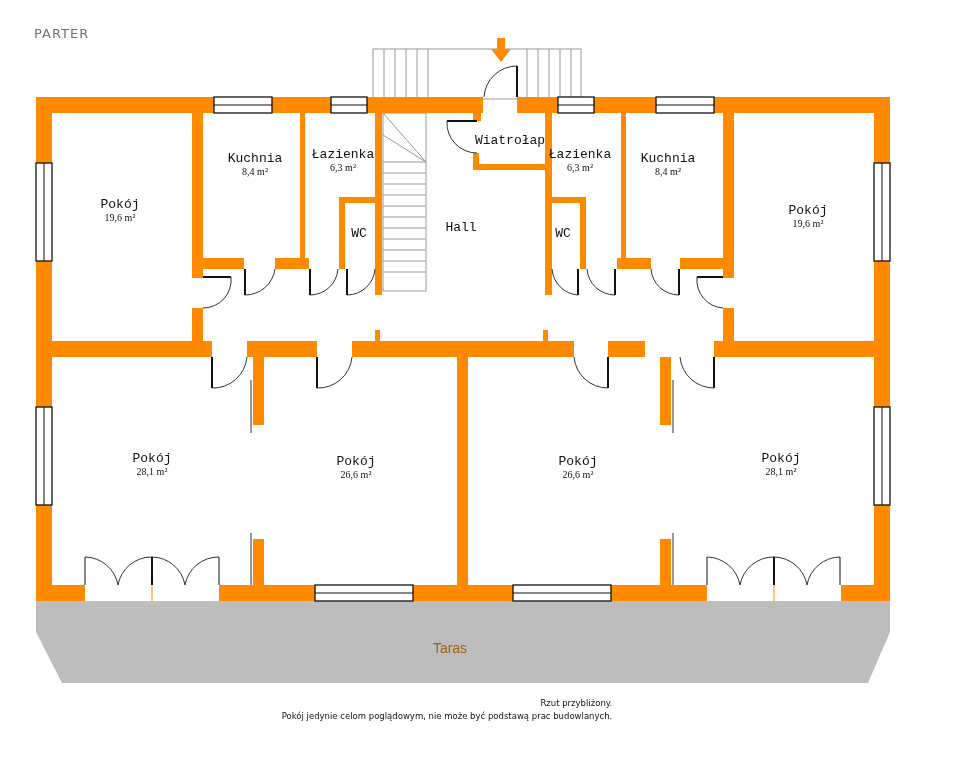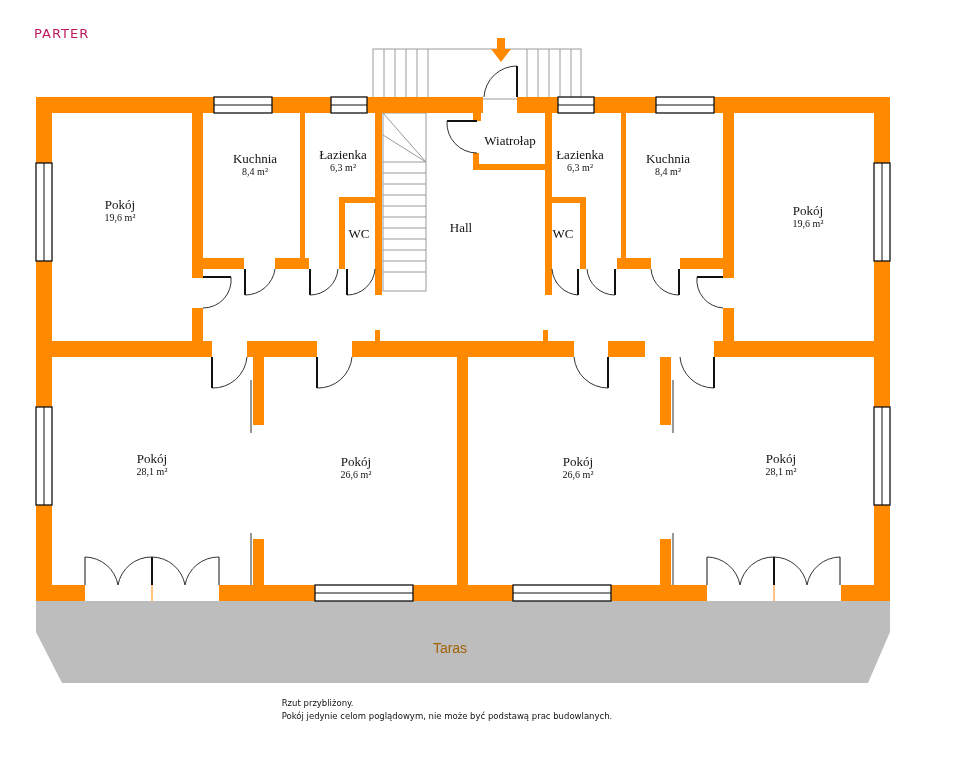--- a/index.html
+++ b/index.html
@@ -7,25 +7,25 @@
     #plan { position: absolute; left: 0; top: 0; width: 977px; height: 768px; }
     .wall { fill: #ff8a00; }
     .win { fill: #ffffff; stroke: #111; stroke-width: 1.3; }
     .winline { stroke: #111; stroke-width: 1; }
     .door { fill: none; stroke: #333; stroke-width: 1; }
     .leaf { stroke: #111; stroke-width: 2; }
     .stairs line { stroke: #9a9a9a; stroke-width: 1; }
     .stairs rect { fill: none; stroke: #9a9a9a; stroke-width: 1; }
     .terrace { fill: #bdbdbd; }
     .lbl { position: absolute; text-align: center; color: #111; transform: translateX(-50%); white-space: nowrap; }
-    .lbl .name { font-family: Liberation Serif, serif; font-size: 13px; display: block; line-height: 15px; }
+    .lbl .name { font-family: Liberation Mono, monospace; font-size: 13px; display: block; line-height: 15px; }
     .lbl .area { font-family: Liberation Serif, serif; font-size: 10px; display: block; line-height: 12px; }
-    .title { position: absolute; left: 34px; top: 26px; font-family: "DejaVu Sans", sans-serif; font-size: 13px; letter-spacing: 1px; color: #be185d; }
+    .title { position: absolute; left: 34px; top: 26px; font-family: "DejaVu Sans", sans-serif; font-size: 13px; letter-spacing: 1px; color: #737373; }
     .terrace-label { position: absolute; left: 450px; top: 640px; transform: translateX(-50%); font-family: "Liberation Sans", sans-serif; font-size: 14px; color: #a16207; }
-    .note { position: absolute; left: 447px; top: 697px; transform: translateX(-50%); text-align: left; font-family: "DejaVu Sans", sans-serif; font-size: 8.5px; line-height: 13px; color: #111; white-space: nowrap; }
+    .note { position: absolute; left: 447px; top: 697px; transform: translateX(-50%); text-align: right; font-family: "DejaVu Sans", sans-serif; font-size: 8.5px; line-height: 13px; color: #111; white-space: nowrap; }
     .note span { display: block; }
   </style>
 </head>
 <body>
 
 <svg id="plan" viewBox="0 0 977 768" xmlns="http://www.w3.org/2000/svg">
 
   <polygon class="terrace" points="36,600 890,600 890,632 868,683 62,683 36,632"></polygon>
 
   <g class="stairs">

